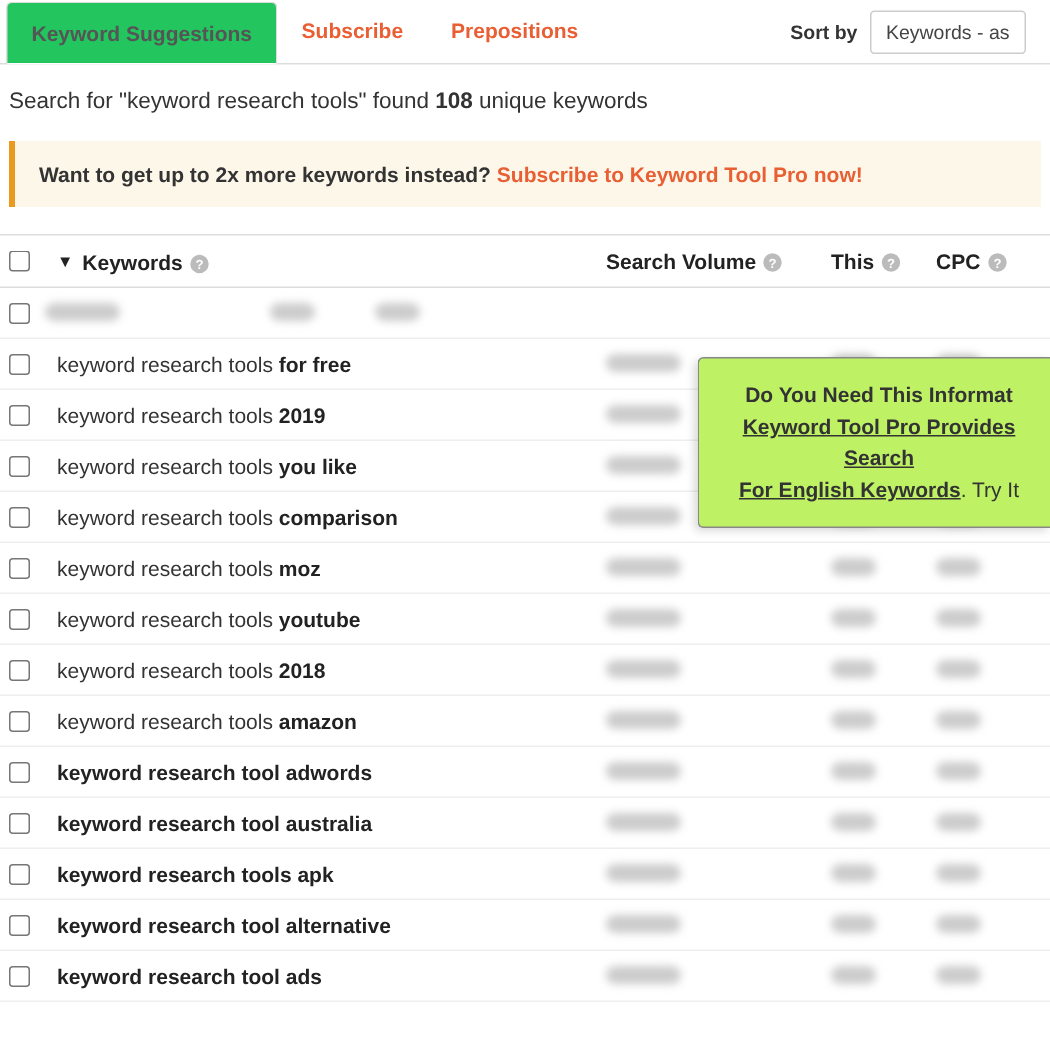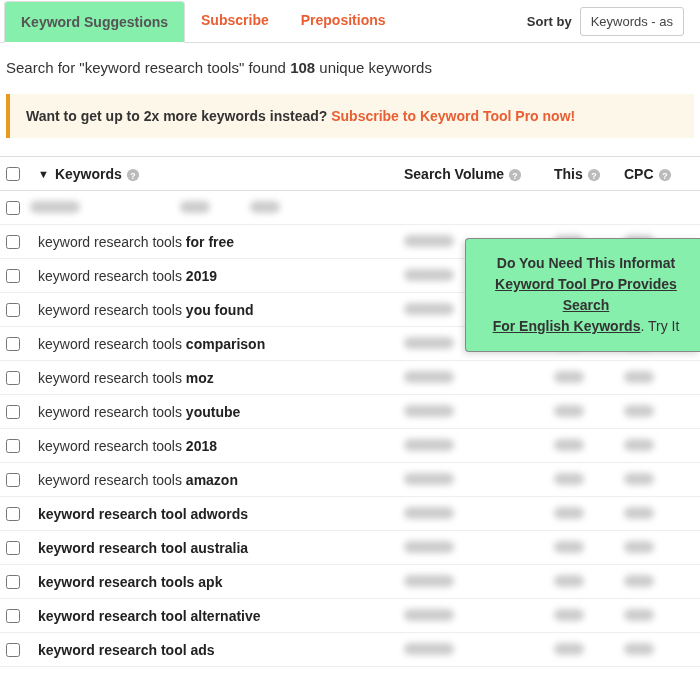--- a/index.html
+++ b/index.html
@@ -1,20 +1,20 @@
 <!DOCTYPE html>
 <html><head>
 <meta charset="utf-8">
 <style>
   * { box-sizing: border-box; margin: 0; padding: 0; }
   body { font-family: Arial, Helvetica, sans-serif; font-size: 14px; color: #333; background: #fff; width: 700px; }
   .tabs-row { display: flex; align-items: center; border-bottom: 1px solid #ddd; padding: 0 4px; }
   .tabs { display: flex; }
   .tab { padding: 12px 16px; font-weight: bold; cursor: pointer; color: #e95f33; }
-  .tab.active { color: #555; border: 1px solid #ddd; border-bottom: 1px solid #fff; background: #86efac; border-radius: 4px 4px 0 0; position: relative; top: 1px; }
+  .tab.active { color: #555; border: 1px solid #ddd; border-bottom: 1px solid #fff; background: #22c55e; border-radius: 4px 4px 0 0; position: relative; top: 1px; }
   .spacer { flex: 1; }
   .sortby-wrap { display: flex; align-items: center; gap: 8px; padding-right: 12px; }
   .sortby-label { font-weight: bold; color: #333; font-size: 13px; }
   .sortby-select { border: 1px solid #ccc; border-radius: 3px; padding: 6px 10px; font-size: 13px; color: #444; background: #fff; }
   .summary { padding: 16px 6px 14px; font-size: 15px; color: #333; }
   .summary b { font-weight: bold; }
   .promo { background: #fdf7ea; border-left: 4px solid #e99a1f; padding: 14px 16px; margin: 4px 6px 18px; font-size: 14px; }
   .promo b { font-weight: bold; }
   .promo a { color: #e85f33; font-weight: bold; text-decoration: none; }
   .table { width: 100%; }
@@ -28,21 +28,21 @@
   .hdr-label { display: inline-flex; align-items: center; gap: 4px; }
   .help-icon svg { width: 14px; height: 14px; fill: #bbb; vertical-align: middle; }
   .sort-caret { font-size: 11px; margin-right: 2px; }
   input[type=checkbox] { width: 14px; height: 14px; }
   .blur-pill { display: inline-block; background: #ccc; border-radius: 6px; filter: blur(3px); height: 12px; }
   .blur-sv { width: 50px; }
   .blur-tr { width: 30px; }
   .blur-cpc { width: 30px; }
   .kw-prefix { color: #333; }
   .kw-bold { font-weight: bold; color: #222; }
-  .popup { position: absolute; top: 238px; right: 0; background: #86efac; border: 1px solid #888; border-radius: 4px 0 0 4px; padding: 14px 8px 14px 14px; box-shadow: -2px 2px 6px rgba(0,0,0,0.15); font-size: 14px; line-height: 1.5; text-align: center; width: 235px; border-right: none; }
+  .popup { position: absolute; top: 238px; right: 0; background: #bef264; border: 1px solid #888; border-radius: 4px 0 0 4px; padding: 14px 8px 14px 14px; box-shadow: -2px 2px 6px rgba(0,0,0,0.15); font-size: 14px; line-height: 1.5; text-align: center; width: 235px; border-right: none; }
   .popup .line1 { font-weight: bold; }
   .popup .line2 { text-decoration: underline; font-weight: bold; }
 </style>
 </head>
 <body>
 
 <div class="tabs-row">
   <div class="tabs">
     <div class="tab active">Keyword Suggestions</div>
     <div class="tab">Subscribe</div>
@@ -130,21 +130,21 @@
         </div>
         <div class="col-kw"><span class="kw-prefix">keyword research tools </span><span class="kw-bold">2019</span></div>
         <div class="col-sv"><span class="blur-pill blur-sv"></span></div>
         <div class="col-tr"><span class="blur-pill blur-tr"></span></div>
         <div class="col-cpc"><span class="blur-pill blur-cpc"></span></div>
       </div>
       <div class="row">
         <div class="col-cb">
           <input type="checkbox" style="">
         </div>
-        <div class="col-kw"><span class="kw-prefix">keyword research tools </span><span class="kw-bold">you found</span></div>
+        <div class="col-kw"><span class="kw-prefix">keyword research tools </span><span class="kw-bold">you like</span></div>
         <div class="col-sv"><span class="blur-pill blur-sv"></span></div>
         <div class="col-tr"><span class="blur-pill blur-tr"></span></div>
         <div class="col-cpc"><span class="blur-pill blur-cpc"></span></div>
       </div>
       <div class="row">
         <div class="col-cb">
           <input type="checkbox" style="">
         </div>
         <div class="col-kw"><span class="kw-prefix">keyword research tools </span><span class="kw-bold">comparison</span></div>
         <div class="col-sv"><span class="blur-pill blur-sv"></span></div>

